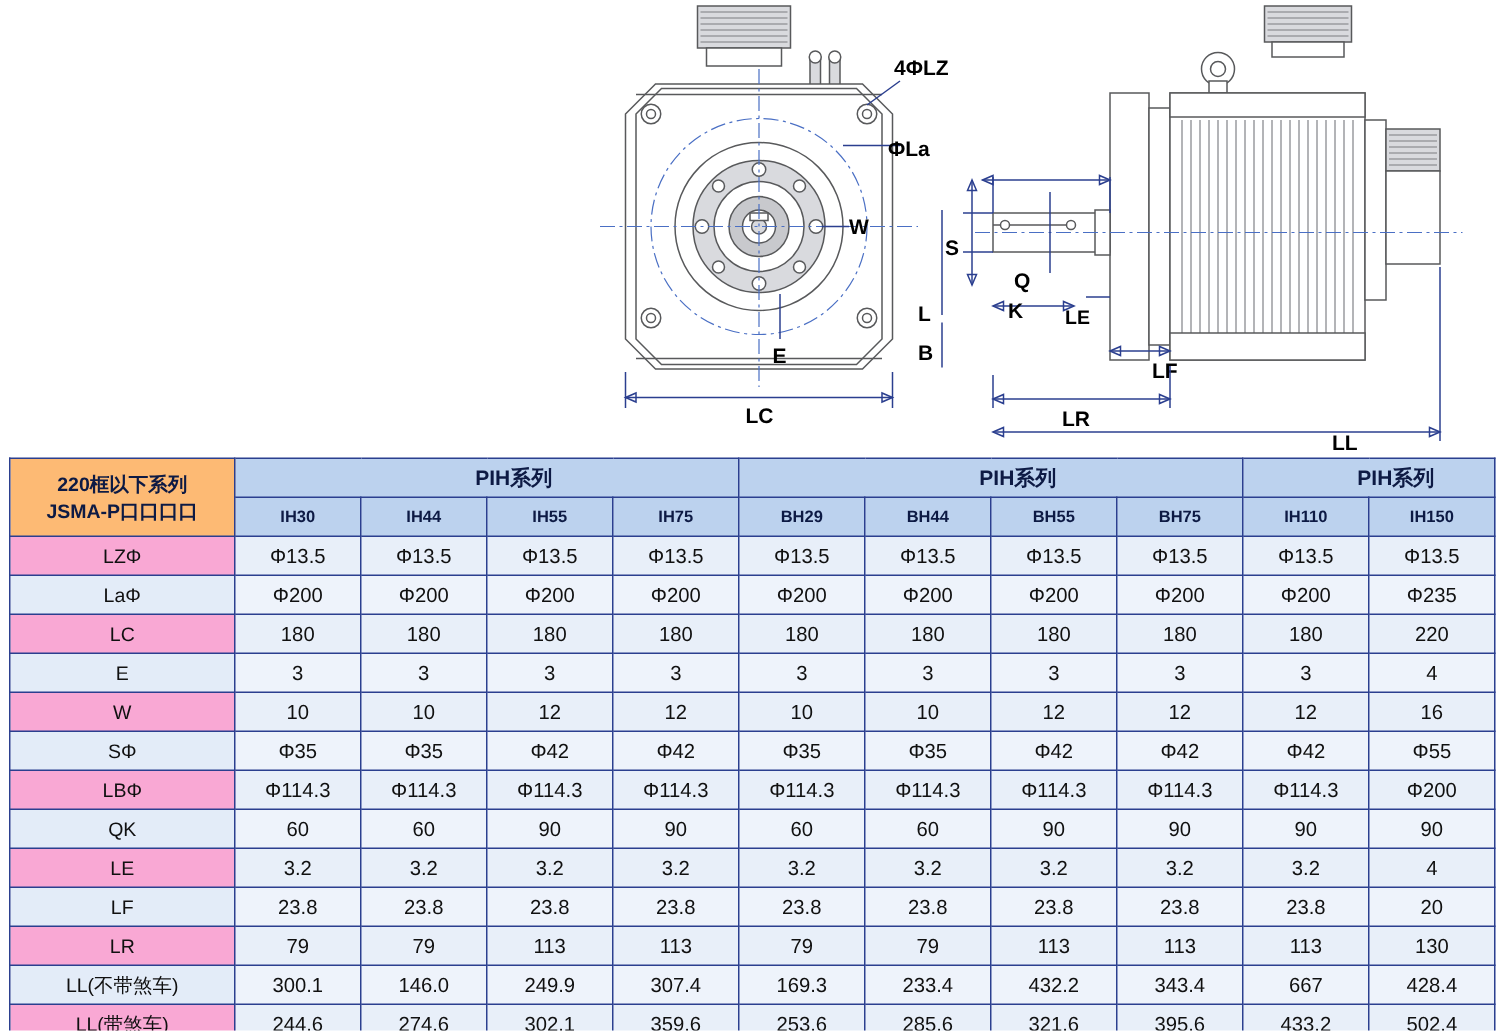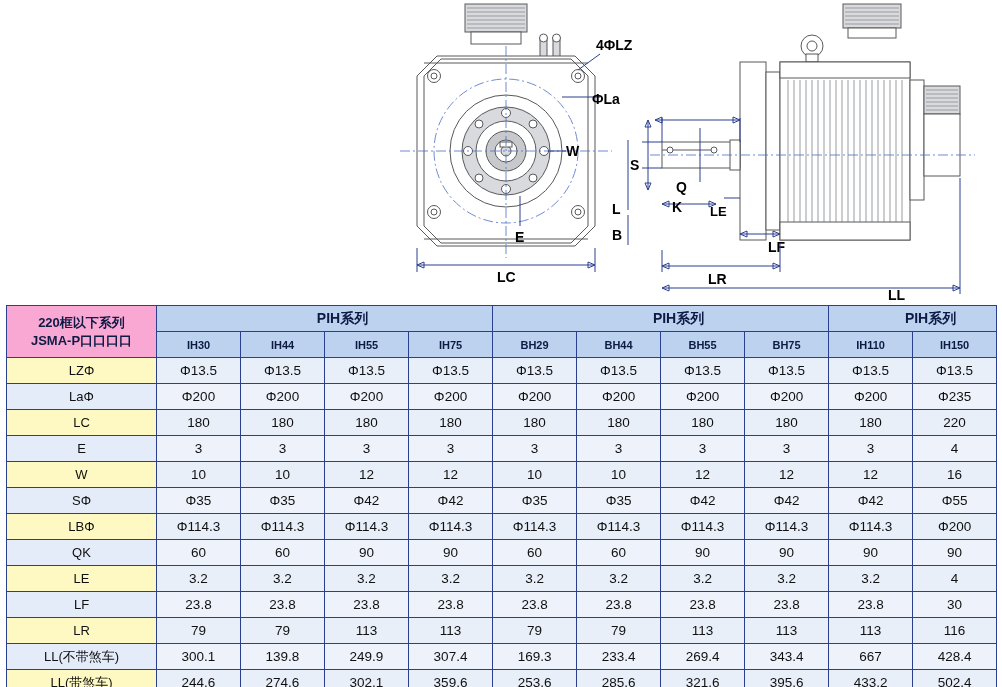--- a/index.html
+++ b/index.html
@@ -33,32 +33,32 @@
     background:#eaf0fa;
     color:#101010;
   }
   thead th{
     background:#bcd2ee;
     font-weight:bold;
     font-size:11px;
     color:#0d1a44;
   }
   thead th.corner{
-    background:#f9a8d4;
+    background:#fdba74;
     font-size:13px;
     line-height:1.35;
     padding:3px 2px;
   }
   tbody td.rowlabel{
     background:#dce6f6;
     font-size:13px;
   }
   tbody tr td{ background:#e8eff9; }
   tbody tr:nth-child(even) td{ background:#eef3fb; }
-  tbody tr td.rowlabel{ background:#fef9c3; }
+  tbody tr td.rowlabel{ background:#f9a8d4; }
   tbody tr:nth-child(even) td.rowlabel{ background:#e3ecf8; }
   .grp-head{ font-size:14px;padding-left:36px; }
   col.c0{width:150px;}
   col.cc{width:84px;}
   
   .lbl{font-family:"Liberation Sans", sans-serif;font-size:14px;font-weight:bold;fill:#000;}
   .lbl-s{font-family:"Liberation Sans", sans-serif;font-size:13px;font-weight:bold;fill:#000;}
   .dim{stroke:#2b3f8f;stroke-width:1;fill:none;}
   .ctr{stroke:#4a6fc4;stroke-width:0.8;fill:none;stroke-dasharray:10 3 2 3;}
   .body-ln{stroke:#58595b;stroke-width:1;fill:none;}
@@ -424,44 +424,44 @@
           <td class="rowlabel">LF</td>
           <td>23.8</td>
           <td>23.8</td>
           <td>23.8</td>
           <td>23.8</td>
           <td>23.8</td>
           <td>23.8</td>
           <td>23.8</td>
           <td>23.8</td>
           <td>23.8</td>
-          <td>30</td>
+          <td>20</td>
         </tr>
         <tr>
           <td class="rowlabel">LR</td>
           <td>79</td>
           <td>79</td>
           <td>113</td>
           <td>113</td>
           <td>79</td>
           <td>79</td>
           <td>113</td>
           <td>113</td>
           <td>113</td>
-          <td>116</td>
+          <td>130</td>
         </tr>
         <tr>
           <td class="rowlabel">LL(不带煞车)</td>
           <td>300.1</td>
-          <td>139.8</td>
+          <td>146.0</td>
           <td>249.9</td>
           <td>307.4</td>
           <td>169.3</td>
           <td>233.4</td>
-          <td>269.4</td>
+          <td>432.2</td>
           <td>343.4</td>
           <td>667</td>
           <td>428.4</td>
         </tr>
         <tr>
           <td class="rowlabel">LL(带煞车)</td>
           <td>244.6</td>
           <td>274.6</td>
           <td>302.1</td>
           <td>359.6</td>

